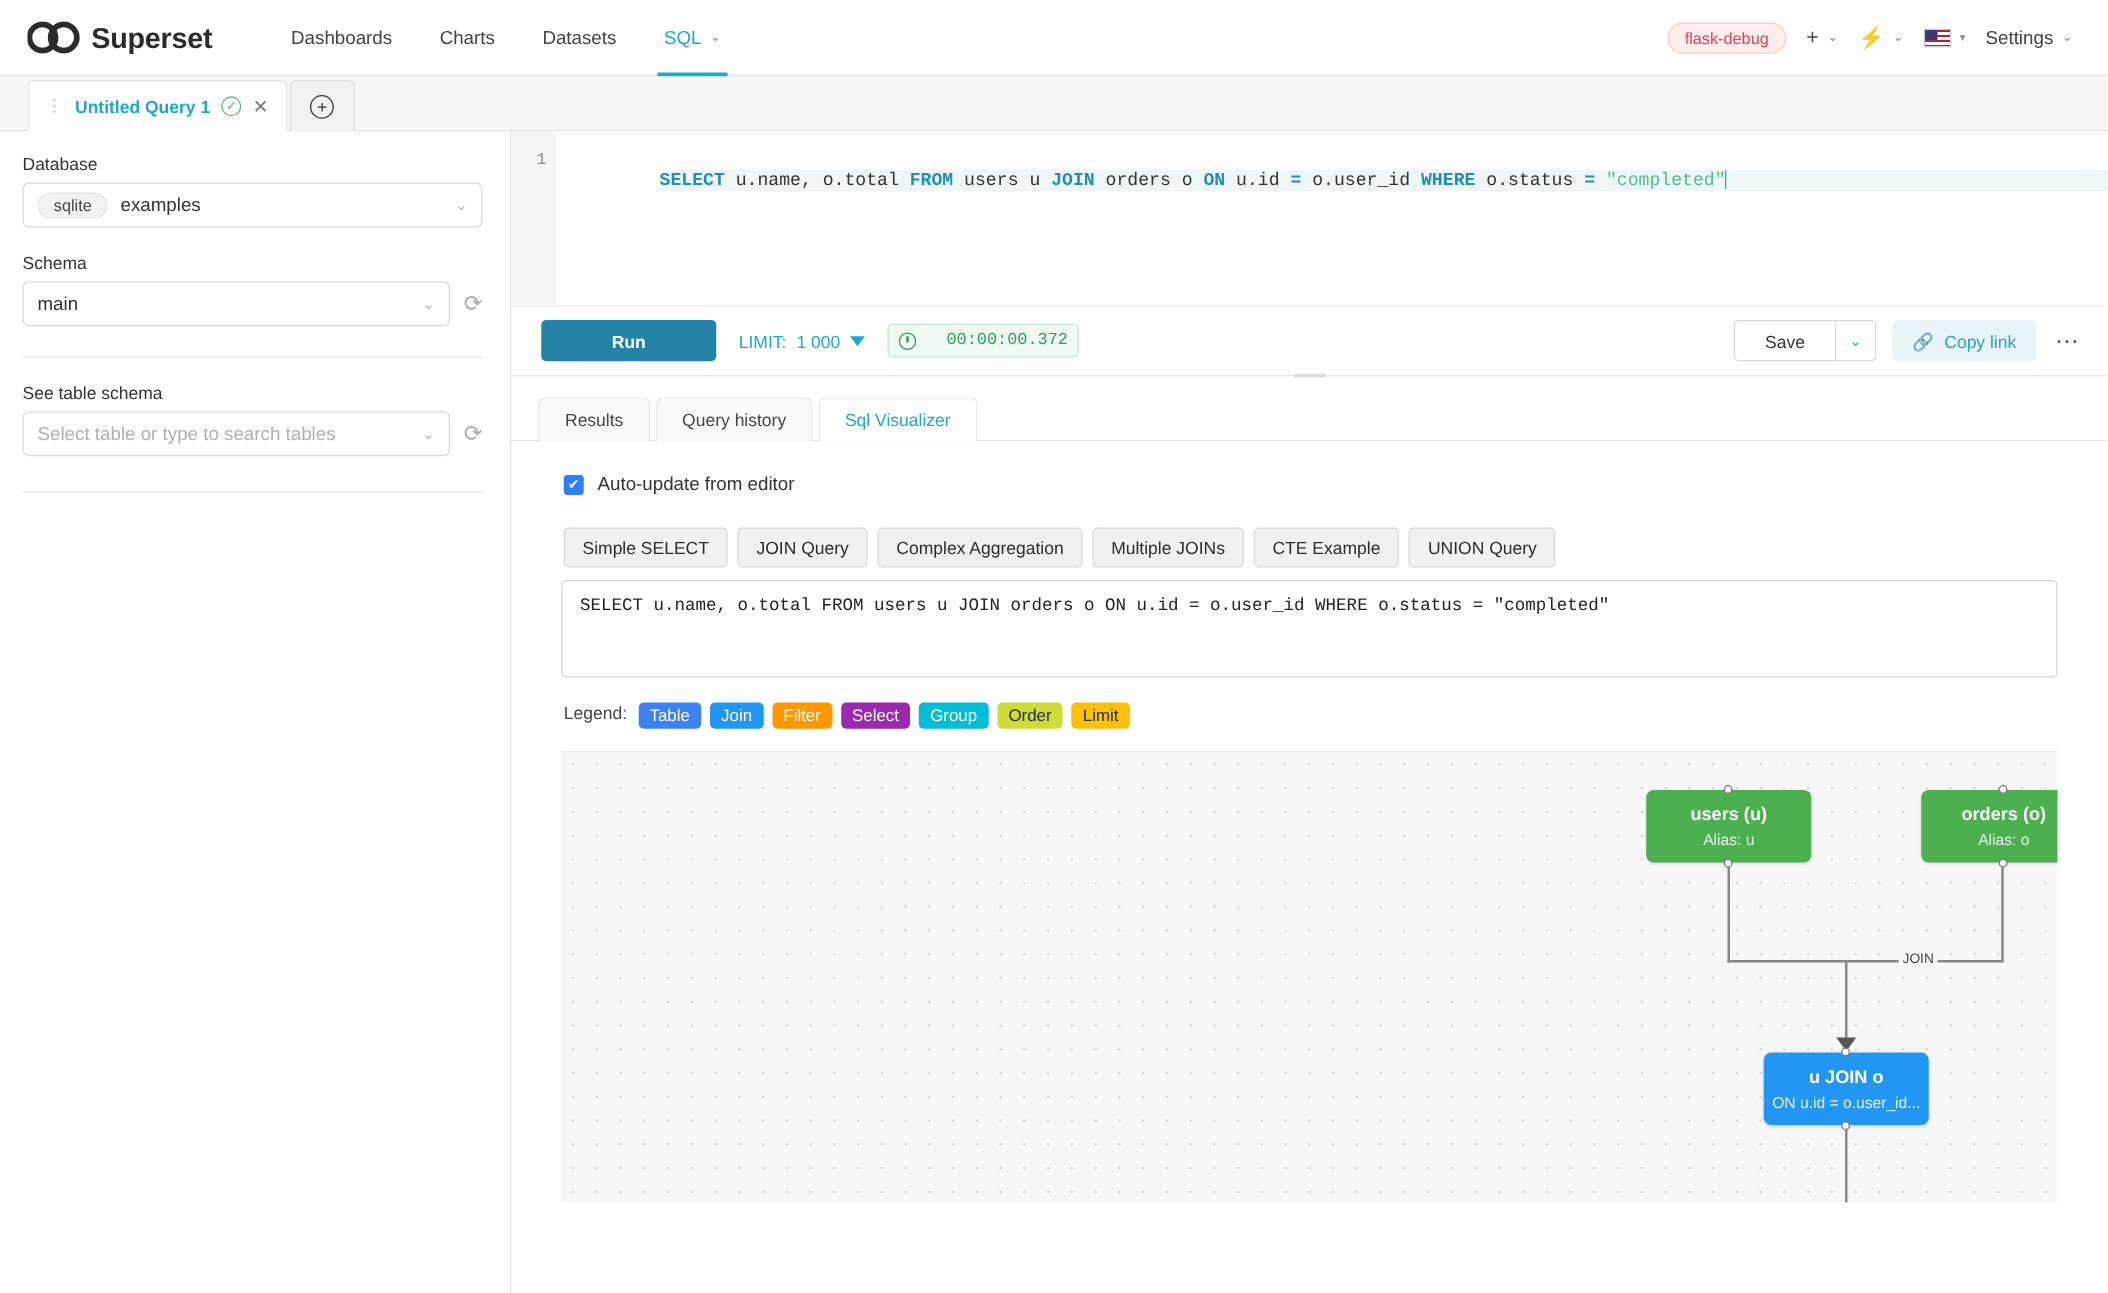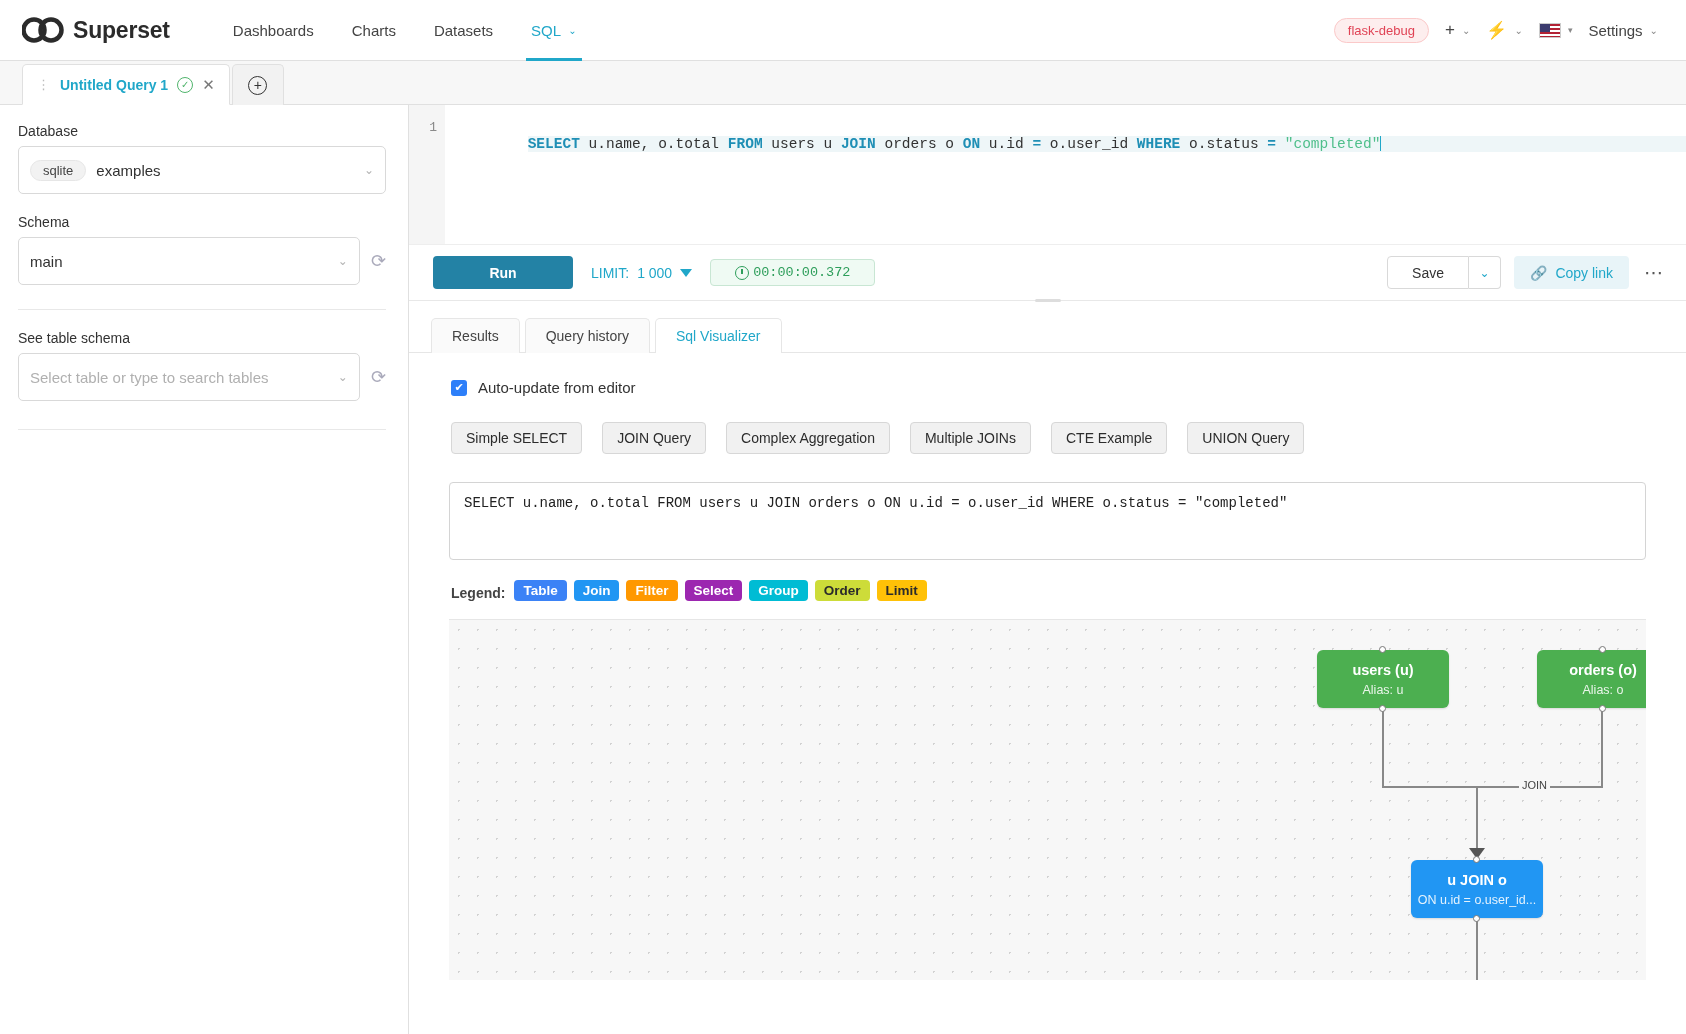--- a/index.html
+++ b/index.html
@@ -62,21 +62,21 @@
     border-radius:5px 5px 0 0; display:flex; align-items:center; justify-content:center;
     margin-left:2px; margin-bottom:-1px;
   }
   .plus-circ{width:19px;height:19px;border-radius:50%;border:1.6px solid #333;display:flex;align-items:center;justify-content:center;font-size:14px;color:#333;line-height:1;}
 
   
   .main{ display:flex; height:calc(1034px - 61px - 44px); }
   .sidebar{ width:409px; border-right:1px solid #e0e0e0; padding:18px 22px 0 18px; background:#fff;}
   .fld-label{ font-size:14px; color:#323232; margin-bottom:7px; }
   .select{
-    height:48px; border:1px solid #d9d9d9; border-radius:5px; background:#fff;
+    height:36px; border:1px solid #d9d9d9; border-radius:5px; background:#fff;
     display:flex; align-items:center; padding:0 11px; gap:10px; font-size:15px;
   }
   .db-pill{
     background:#f2f2f2; border:1px solid #e6e6e6; border-radius:13px;
     font-size:13px; padding:2px 12px; color:#444;
   }
   .sel-caret{ margin-left:auto; color:#b5b5b5; font-size:12px;}
   .row-with-refresh{ display:flex; align-items:center; gap:11px;}
   .row-with-refresh .select{ flex:1; }
   .refresh{ color:#aab; font-size:18px; cursor:pointer; }
@@ -102,22 +102,22 @@
     border-bottom:1px solid #e8e8e8; position:relative;
   }
   .btn-run{
     width:140px;height:33px;background:#2382a5;color:#fff;border:none;border-radius:4px;
     font-size:14px; cursor:pointer;font-weight:bold;
   }
   .limit{ color:#20a7c9; font-size:14px; display:flex; align-items:center; gap:8px; cursor:pointer;}
   .tri-down{ width:0;height:0;border-left:6px solid transparent;border-right:6px solid transparent;border-top:8px solid #20a7c9;}
   .timer{
     border:1px solid #c8e6d3; background:#effaf3; color:#2e9e5b;
-    border-radius:4px; padding:5px 24px; font-family:"Liberation Mono", monospace; font-size:13.5px;
-    display:flex; align-items:center; gap:4px;
+    border-radius:4px; padding:5px 8px; font-family:"Liberation Mono", monospace; font-size:13.5px;
+    display:flex; align-items:center; gap:24px;
   }
   .clock{ width:14px;height:14px;border:1.5px solid #2e9e5b;border-radius:50%; position:relative;}
   .clock:after{content:"";position:absolute;left:5px;top:2px;width:1.4px;height:5px;background:#2e9e5b;}
   .tb-right{ margin-left:auto; display:flex; align-items:center; gap:13px;}
   .btn-save{ height:33px;border:1px solid #d9d9d9;background:#fff;border-radius:4px 0 0 4px;
     padding:0 24px; font-size:14px; color:#333; cursor:pointer;}
   .btn-save-caret{ height:33px;width:32px;border:1px solid #d9d9d9;border-left:none;border-radius:0 4px 4px 0;
     background:#fff;display:flex;align-items:center;justify-content:center;color:#20a7c9;font-size:12px;cursor:pointer;}
   .btn-copy{ height:33px;background:#e8f4f8;color:#20a7c9;border:none;border-radius:4px;padding:0 16px;
     font-size:14px;display:flex;align-items:center;gap:8px;cursor:pointer;}
@@ -133,31 +133,31 @@
   }
   .ptab.active{ color:#20a7c9; background:#fff; }
 
   
   .viz{ flex:1; overflow:hidden; padding:26px 40px 0 40px;}
   .viz-h1{ font-size:23px; font-weight:bold; color:#222; margin:0 0 22px 2px;}
   .cbrow{ display:flex; align-items:center; gap:11px; margin:0 0 26px 2px;}
   .cbox{ width:16px;height:16px;border-radius:3px;background:#2d7ff9;display:flex;align-items:center;justify-content:center;color:#fff;font-size:11px;}
   .cb-label{ font-size:15px; color:#333;}
   .sq-label{ font-size:14.5px; color:#333; margin:0 0 11px 2px;}
-  .sq-row{ display:flex; gap:20px; margin-bottom:28px; padding-left:2px;}
+  .sq-row{ display:flex; gap:8px; margin-bottom:10px; padding-left:2px;}
   .sq-btn{
     background:#f1f1f1; border:1px solid #d7d7d7; border-radius:4px;
     padding:7px 14px; font-size:14px; color:#2c2c2c; cursor:pointer;
   }
   .sqlbox{
     width:100%; height:78px; border:1px solid #d4d4d4; border-radius:4px;
     padding:12px 14px; font-family:"Liberation Mono", monospace; font-size:14px; color:#222;
     resize:none; background:#fff; position:relative;
   }
-  .legend{ display:flex; align-items:flex-end; gap:7px; margin:17px 0 0 2px;font-weight:bold;}
+  .legend{ display:flex; align-items:flex-start; gap:7px; margin:17px 0 0 2px;}
   .lg-label{ font-size:14px; color:#444; margin-right:2px;}
   .lg-chip{ color:#fff; border-radius:4px; padding:3px 9px; font-size:13.5px;}
   .hr{ height:1px; background:#e6e6e6; margin:18px 0 0 0;}
 
   .canvas{
     margin-top:0; height:360px; position:relative; overflow:hidden;
     background-color:#f7f7f7;
     background-image:radial-gradient(#d2d2d2 1px, transparent 1px);
     background-size:19px 19px;
   }

